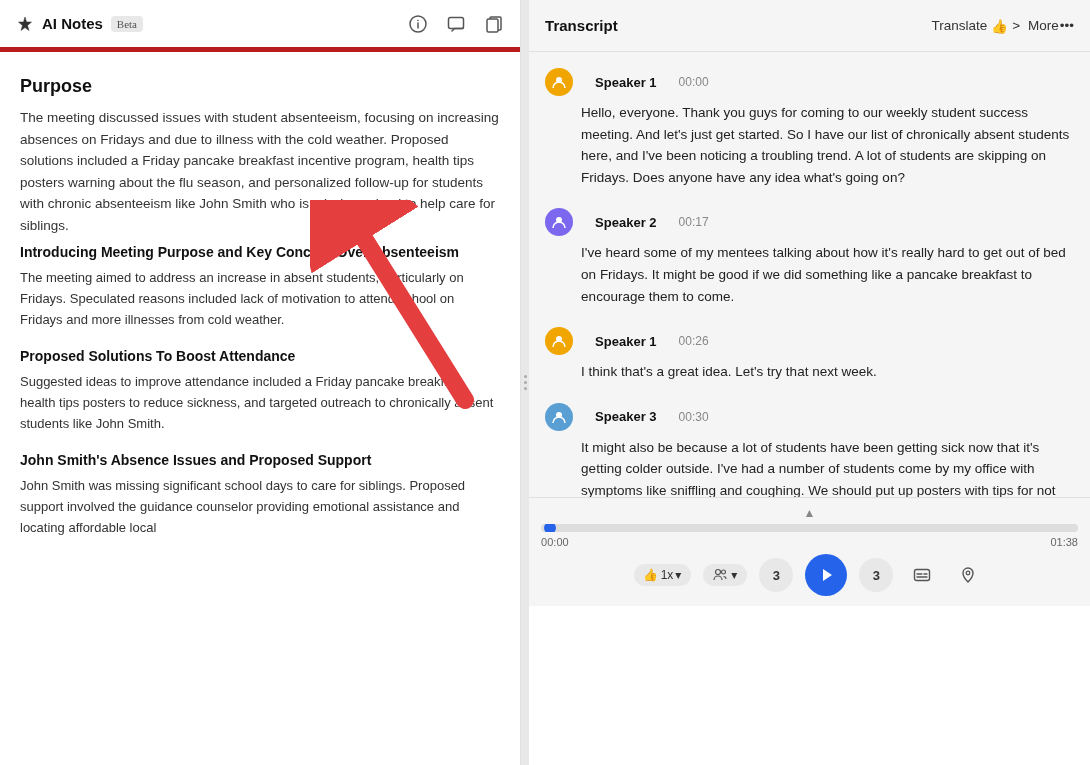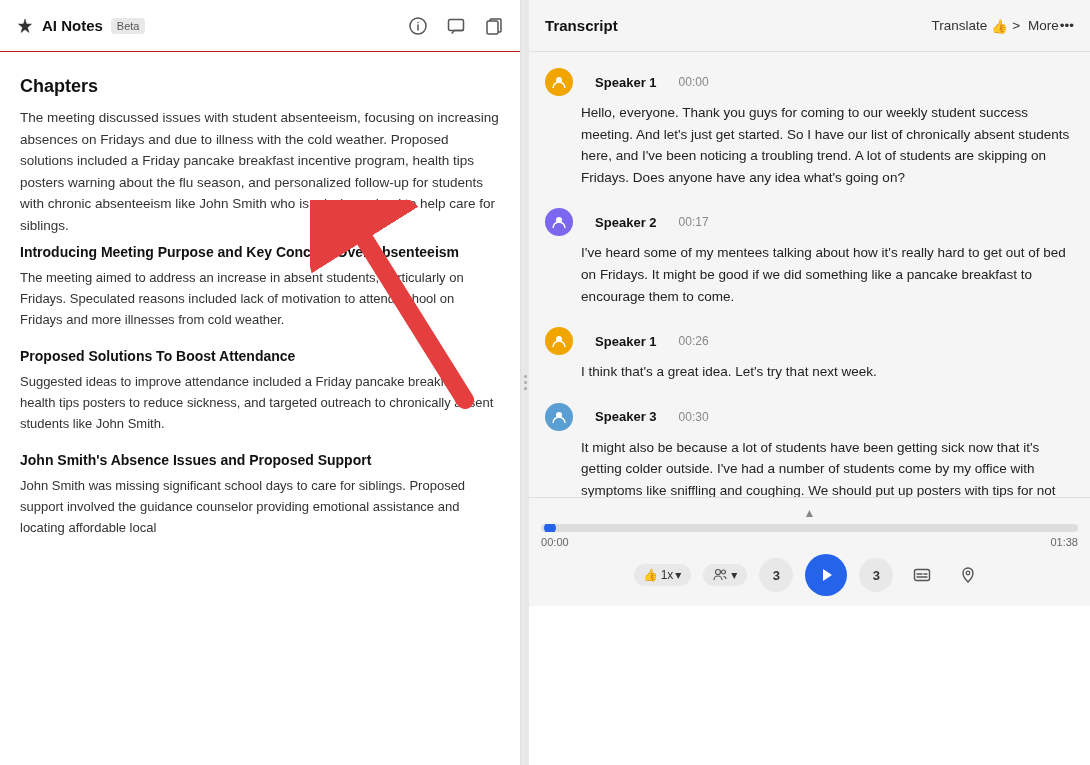--- a/index.html
+++ b/index.html
@@ -12,40 +12,41 @@
       display: flex;
       flex-direction: column;
       border-right: 1px solid #e0e0e0;
       background: #fff;
     }
     .left-header {
       display: flex;
       align-items: center;
       justify-content: space-between;
       padding: 10px 16px;
-      border-bottom: 1px solid #b91c1c;
+      border-bottom: 5px solid #b91c1c;
       height: 52px;
     }
     .left-header-left {
       display: flex;
       align-items: center;
       gap: 8px;
     }
     .ai-notes-title {
       font-size: 15px;
       font-weight: 600;
       color: #111;
     }
     .beta-badge {
       background: #e8e8e8;
       color: #555;
       font-size: 11px;
       padding: 2px 6px;
       border-radius: 4px;
       font-weight: 500;
+      font-family: Liberation Serif, serif;
     }
     .left-header-icons {
       display: flex;
       gap: 18px;
       align-items: center;
     }
     .header-icon {
       width: 20px;
       height: 20px;
       color: #555;
@@ -378,21 +379,21 @@
       <div class="header-icon">
         <svg width="18" height="18" viewBox="0 0 18 18" fill="none">
           <rect x="2" y="4" width="11" height="13" rx="1.5" stroke="#555" stroke-width="1.5"></rect>
           <path d="M5 4V3C5 2.44772 5.44772 2 6 2H15C15.5523 2 16 2.44772 16 3V14C16 14.5523 15.5523 15 15 15H13" stroke="#555" stroke-width="1.5"></path>
         </svg>
       </div>
     </div>
   </div>
 
   <div class="left-content">
-    <div class="section-title">Chapters</div>
+    <div class="section-title">Purpose</div>
     <div class="summary-text">The meeting discussed issues with student absenteeism, focusing on increasing absences on Fridays and due to illness with the cold weather. Proposed solutions included a Friday pancake breakfast incentive program, health tips posters warning about the flu season, and personalized follow-up for students with chronic absenteeism like John Smith who is missing school to help care for siblings.</div>
 
 
     <div class="chapter-item">
       <div class="chapter-heading">Introducing Meeting Purpose and Key Concern Over Absenteeism</div>
       <div class="chapter-text">The meeting aimed to address an increase in absent students, particularly on Fridays. Speculated reasons included lack of motivation to attend school on Fridays and more illnesses from cold weather.</div>
     </div>
 
     <div class="chapter-item">
       <div class="chapter-heading">Proposed Solutions To Boost Attendance</div>

